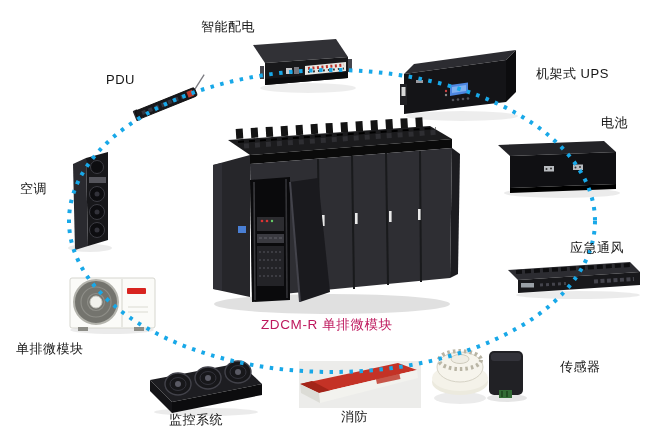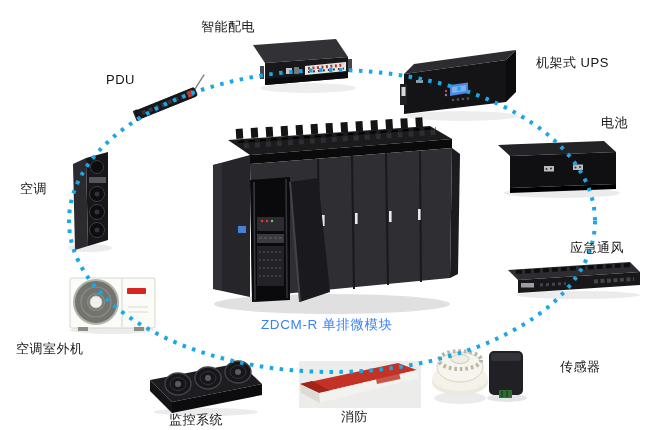--- a/index.html
+++ b/index.html
@@ -5,21 +5,21 @@
   html,body{margin:0;padding:0;background:#fff;}
   #canvas{
     position:relative;width:650px;height:430px;background:#ffffff;
     font-family:"Liberation Sans","DejaVu Sans",sans-serif;overflow:hidden;margin-top:12px;
   }
   #artwork{position:absolute;left:0;top:0;z-index:1;}
   .lbl{
     position:absolute;z-index:3;font-size:13px;color:#161616;
     white-space:nowrap;letter-spacing:0.5px;line-height:1;
   }
-  .title-lbl{font-size:13.5px;letter-spacing:0.6px;color:#3b82f6;}
+  .title-lbl{font-size:13.5px;letter-spacing:0.6px;color:#be185d;}
 </style>
 </head>
 <body>
 
 <div id="canvas">
 
   <svg id="artwork" width="650" height="430" viewBox="0 0 650 430">
 
     <g>
       <ellipse cx="332" cy="292" rx="118" ry="10" fill="rgba(0,0,0,0.12)"></ellipse>
@@ -223,22 +223,22 @@
       <rect x="189" y="88.5" width="6" height="6" fill="#c0392b"></rect>
       <path d="M198,89 L212,79" stroke="#7a7a80" stroke-width="1.3" fill="none"></path>
     </g>
 
     <ellipse cx="332" cy="209" rx="263" ry="151" fill="none" stroke="#18a8e8" stroke-width="4" stroke-dasharray="3.5 6.5" stroke-linecap="butt"></ellipse>
   </svg>
 
   <div class="lbl" style="left:201px;top:8px">智能配电</div>
   <div class="lbl" style="left:106px;top:61px">PDU</div>
   <div class="lbl" style="left:20px;top:170px">空调</div>
-  <div class="lbl" style="left:536px;top:44px">机架式 UPS</div>
+  <div class="lbl" style="left:536px;top:55px">机架式 UPS</div>
   <div class="lbl" style="left:601px;top:104px">电池</div>
   <div class="lbl" style="left:570px;top:229px">应急通风</div>
   <div class="lbl" style="left:560px;top:348px">传感器</div>
   <div class="lbl" style="left:341px;top:398px">消防</div>
   <div class="lbl" style="left:169px;top:401px">监控系统</div>
-  <div class="lbl" style="left:16px;top:330px">空调室外机</div>
+  <div class="lbl" style="left:16px;top:330px">单排微模块</div>
   <div class="lbl title-lbl" style="left:261px;top:306px">ZDCM-R 单排微模块</div>
 
 </div>
 
 </body></html>

